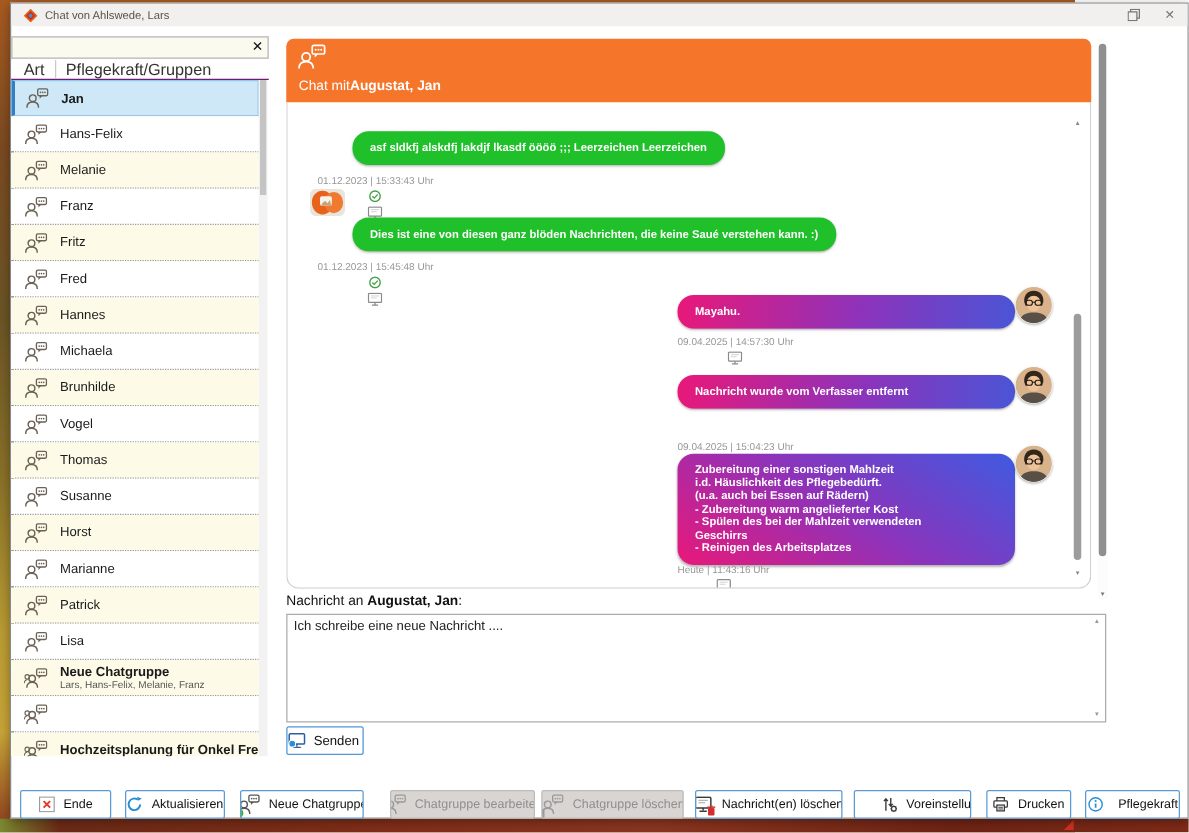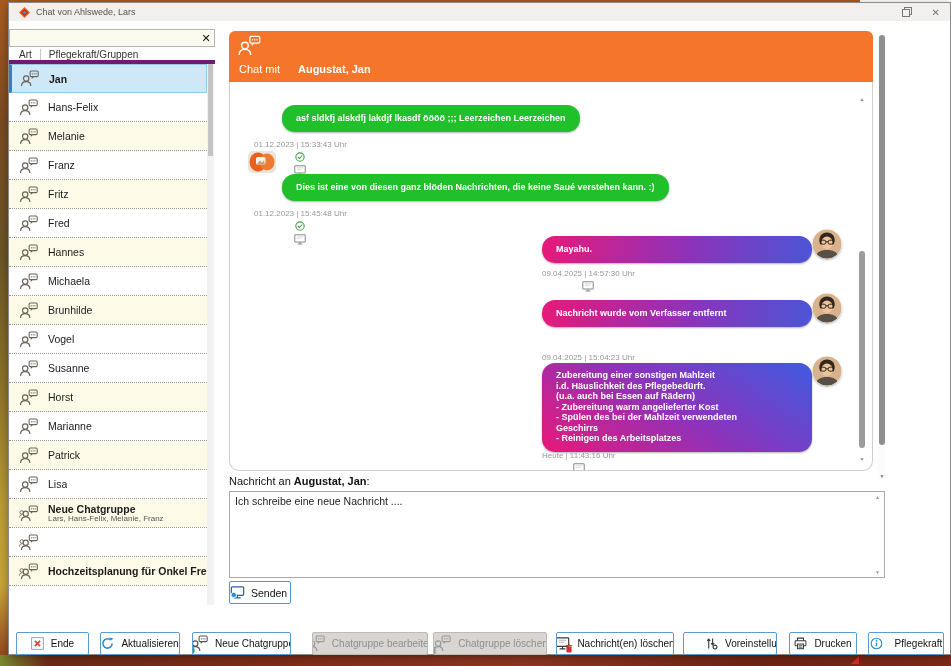--- a/index.html
+++ b/index.html
@@ -23,21 +23,21 @@
   #win-controls { position:absolute; right:10px; top:0; height:18px; display:flex; gap:20px; align-items:center; }
   #win-restore { display:inline-flex; cursor:default; }
   #win-close { font-size:10px; color:#777; cursor:default; }
 
   
   #search-box { position:absolute; left:0; top:26px; width:206px; height:18px;
     background:#fbfaee; border:1px solid #b5b5b5; display:flex; align-items:center; }
   #search-input { flex:1; height:100%; border:none; background:transparent; outline:none; font-size:10px; padding:0 4px; }
   #search-clear { width:16px; text-align:center; font-size:11px; font-weight:900; color:#111; line-height:16px; }
   #col-header { position:absolute; left:0; top:45px; width:206px; height:16px; background:#fff;
-    border-bottom:4px solid #701a75; display:flex; align-items:center; font-size:10px; color:#333; }
+    border-bottom:1px solid #701a75; display:flex; align-items:center; font-size:13px; color:#333; }
   #col-art { margin-left:10px; }
   #col-name { margin-left:8px; border-left:1px solid #c9c9c9; padding-left:8px; }
   #contact-list { position:absolute; left:0; top:61px; width:198px; height:541px; overflow:hidden; background:#fff; }
   .row { height:29px; display:flex; align-items:center; padding-left:10px; gap:10px;
     border-bottom:1px dotted #999; background:#fff; cursor:default; }
   .row.cream { background:#fdfbe8; }
   .row.selected { background:#cfe8f8; border:1px solid #94c7ea; border-left:3px solid #2f80c7; padding-left:8px; }
   .row.selected .row-label { font-weight:bold; }
   .row-icon { display:inline-flex; width:19px; flex:0 0 19px; }
   .row-text { display:flex; flex-direction:column; overflow:hidden; }
@@ -45,21 +45,21 @@
   .row-label.grp { font-weight:bold; }
   .row-sub { font-size:8px; color:#555; white-space:nowrap; margin-top:-1px; }
   #side-scroll { position:absolute; left:198px; top:61px; width:7px; height:541px; background:#f2f2f2; }
   #side-scroll .thumb { position:absolute; left:1px; top:0; width:5px; height:92px; background:#c4c4c4; }
 
   
   #chat-header { position:absolute; left:220px; top:28px; width:644px; height:51px;
     background:#f5762b; border-radius:6px 6px 0 0; }
   #chat-header-icon { position:absolute; left:8px; top:4px; display:inline-flex; }
   #chat-title { position:absolute; left:10px; bottom:7px; color:#fff; font-size:11px; }
-  #chat-title span { margin-right:18px; }
+  #chat-title span { margin-right:0; }
   #msg-card { position:absolute; left:220px; top:79px; width:644px; height:389px; background:#fff;
     border:1px solid #cfcfcf; border-top:none; border-radius:0 0 10px 10px; overflow:hidden; }
   .bubble { position:absolute; color:#fff; font-weight:bold; font-size:9px; line-height:13px;
     padding:7px 14px; border-radius:13px; box-shadow:0 1px 2px rgba(0,0,0,.3); max-width:520px; }
   .bubble.left { background:#1fc02a; }
   .bubble.right { background:linear-gradient(100deg,#e91879 0%,#8c33bb 55%,#4a55d6 100%); width:270px; }
   .bubble.right.tall { background:linear-gradient(35deg,#e91879 0%,#8c33bb 50%,#3f5ae0 100%);
     line-height:10.5px; padding:7px 14px 8px 14px; white-space:pre-line; font-size:9px; }
   .b0 { top:23px; left:52px; }
   .t0 { top:58px; left:24px; }
@@ -308,20 +308,37 @@
 <circle cx="13.7" cy="4.3" r=".75" fill="#6b6257"></circle>
               <circle cx="15.7" cy="4.3" r=".75" fill="#6b6257"></circle>
               <circle cx="17.7" cy="4.3" r=".75" fill="#6b6257"></circle>
             </svg>
           </span>
     <span class="row-text">
       <span class="row-label">Vogel</span>
 
     </span>
         </div>
+        <div class="row cream">
+          <span class="row-icon">
+            <svg width="19" height="17" viewBox="0 0 21 19" fill="none">
+<circle cx="6.8" cy="9.6" r="3" stroke="#6b6257" stroke-width="1.3"></circle>
+<path d="M1.6 18 C1.6 14.2 3.9 13 6.8 13 C9.7 13 12 14.2 12 18" stroke="#6b6257" stroke-width="1.3"></path>
+<rect x="11.2" y="1.2" width="9" height="6.2" rx="1.3" stroke="#6b6257" stroke-width="1.2"></rect>
+<path d="M13 7.4 L13 10 L15.6 7.4 Z" fill="#6b6257"></path>
+<circle cx="13.7" cy="4.3" r=".75" fill="#6b6257"></circle>
+              <circle cx="15.7" cy="4.3" r=".75" fill="#6b6257"></circle>
+              <circle cx="17.7" cy="4.3" r=".75" fill="#6b6257"></circle>
+            </svg>
+          </span>
+    <span class="row-text">
+      <span class="row-label">Thomas</span>
+
+    </span>
+        </div>
         <div class="row">
           <span class="row-icon">
             <svg width="19" height="17" viewBox="0 0 21 19" fill="none">
 <circle cx="6.8" cy="9.6" r="3" stroke="#6b6257" stroke-width="1.3"></circle>
 <path d="M1.6 18 C1.6 14.2 3.9 13 6.8 13 C9.7 13 12 14.2 12 18" stroke="#6b6257" stroke-width="1.3"></path>
 <rect x="11.2" y="1.2" width="9" height="6.2" rx="1.3" stroke="#6b6257" stroke-width="1.2"></rect>
 <path d="M13 7.4 L13 10 L15.6 7.4 Z" fill="#6b6257"></path>
 <circle cx="13.7" cy="4.3" r=".75" fill="#6b6257"></circle>
               <circle cx="15.7" cy="4.3" r=".75" fill="#6b6257"></circle>
               <circle cx="17.7" cy="4.3" r=".75" fill="#6b6257"></circle>

